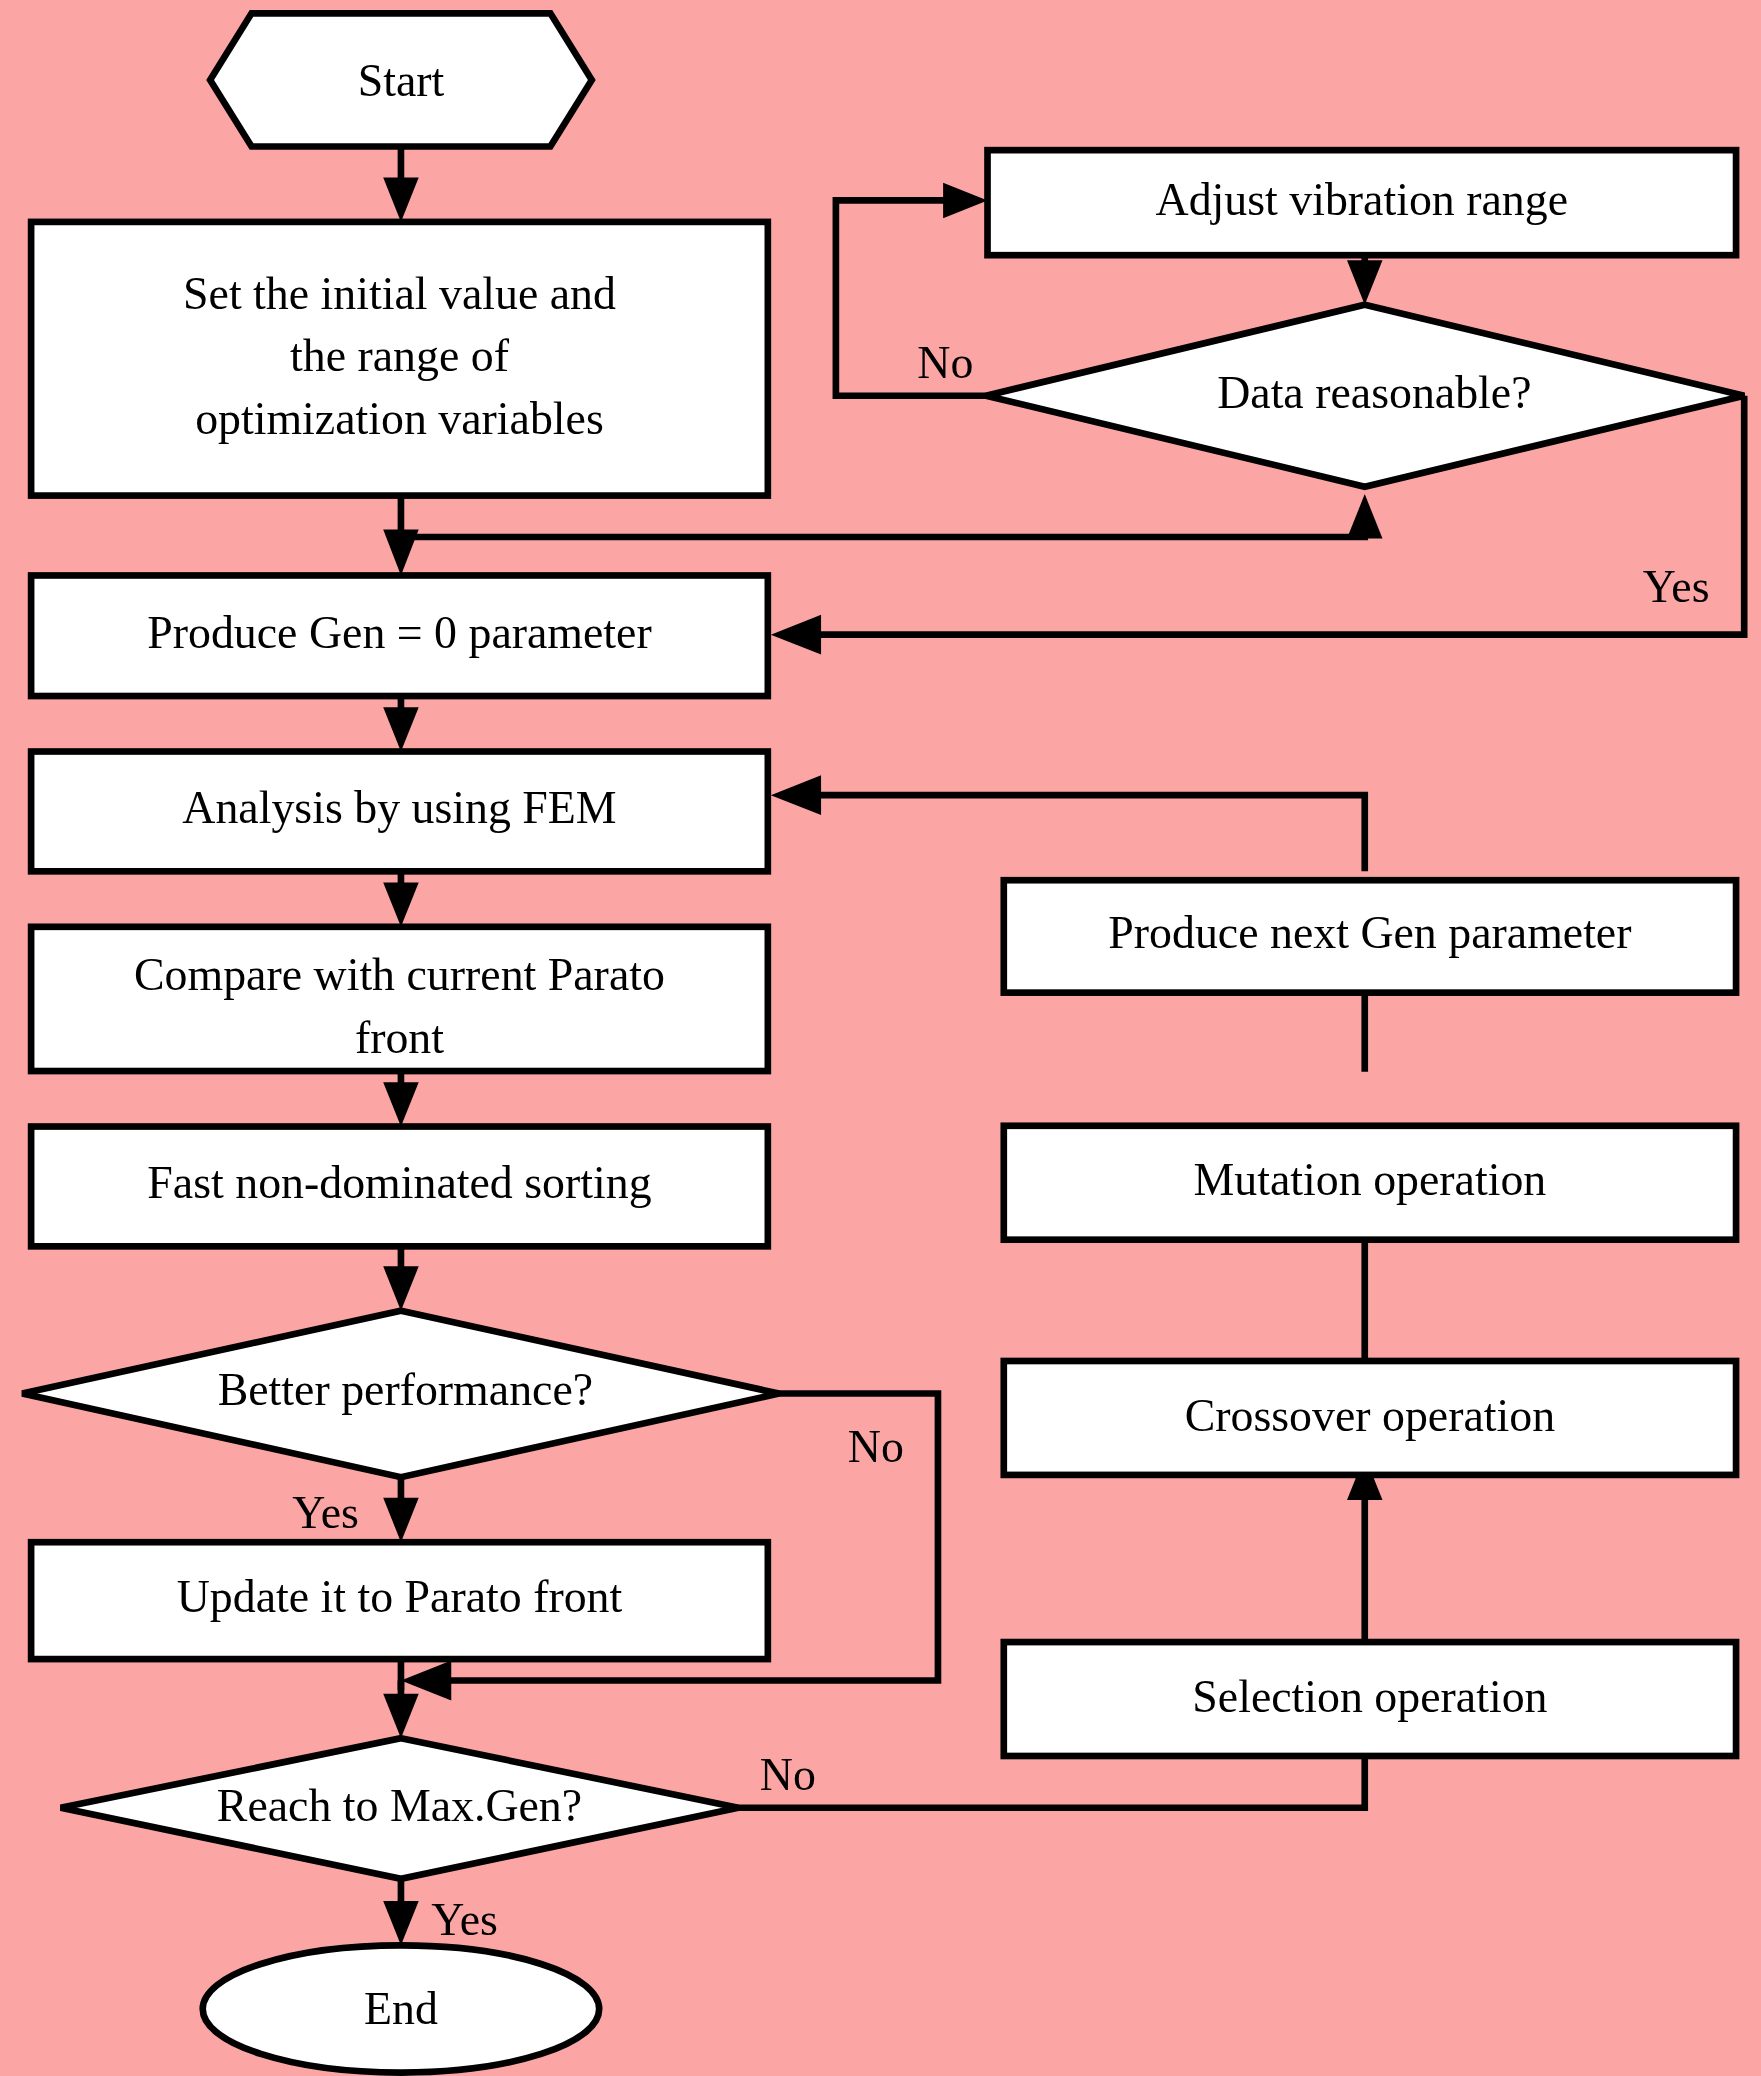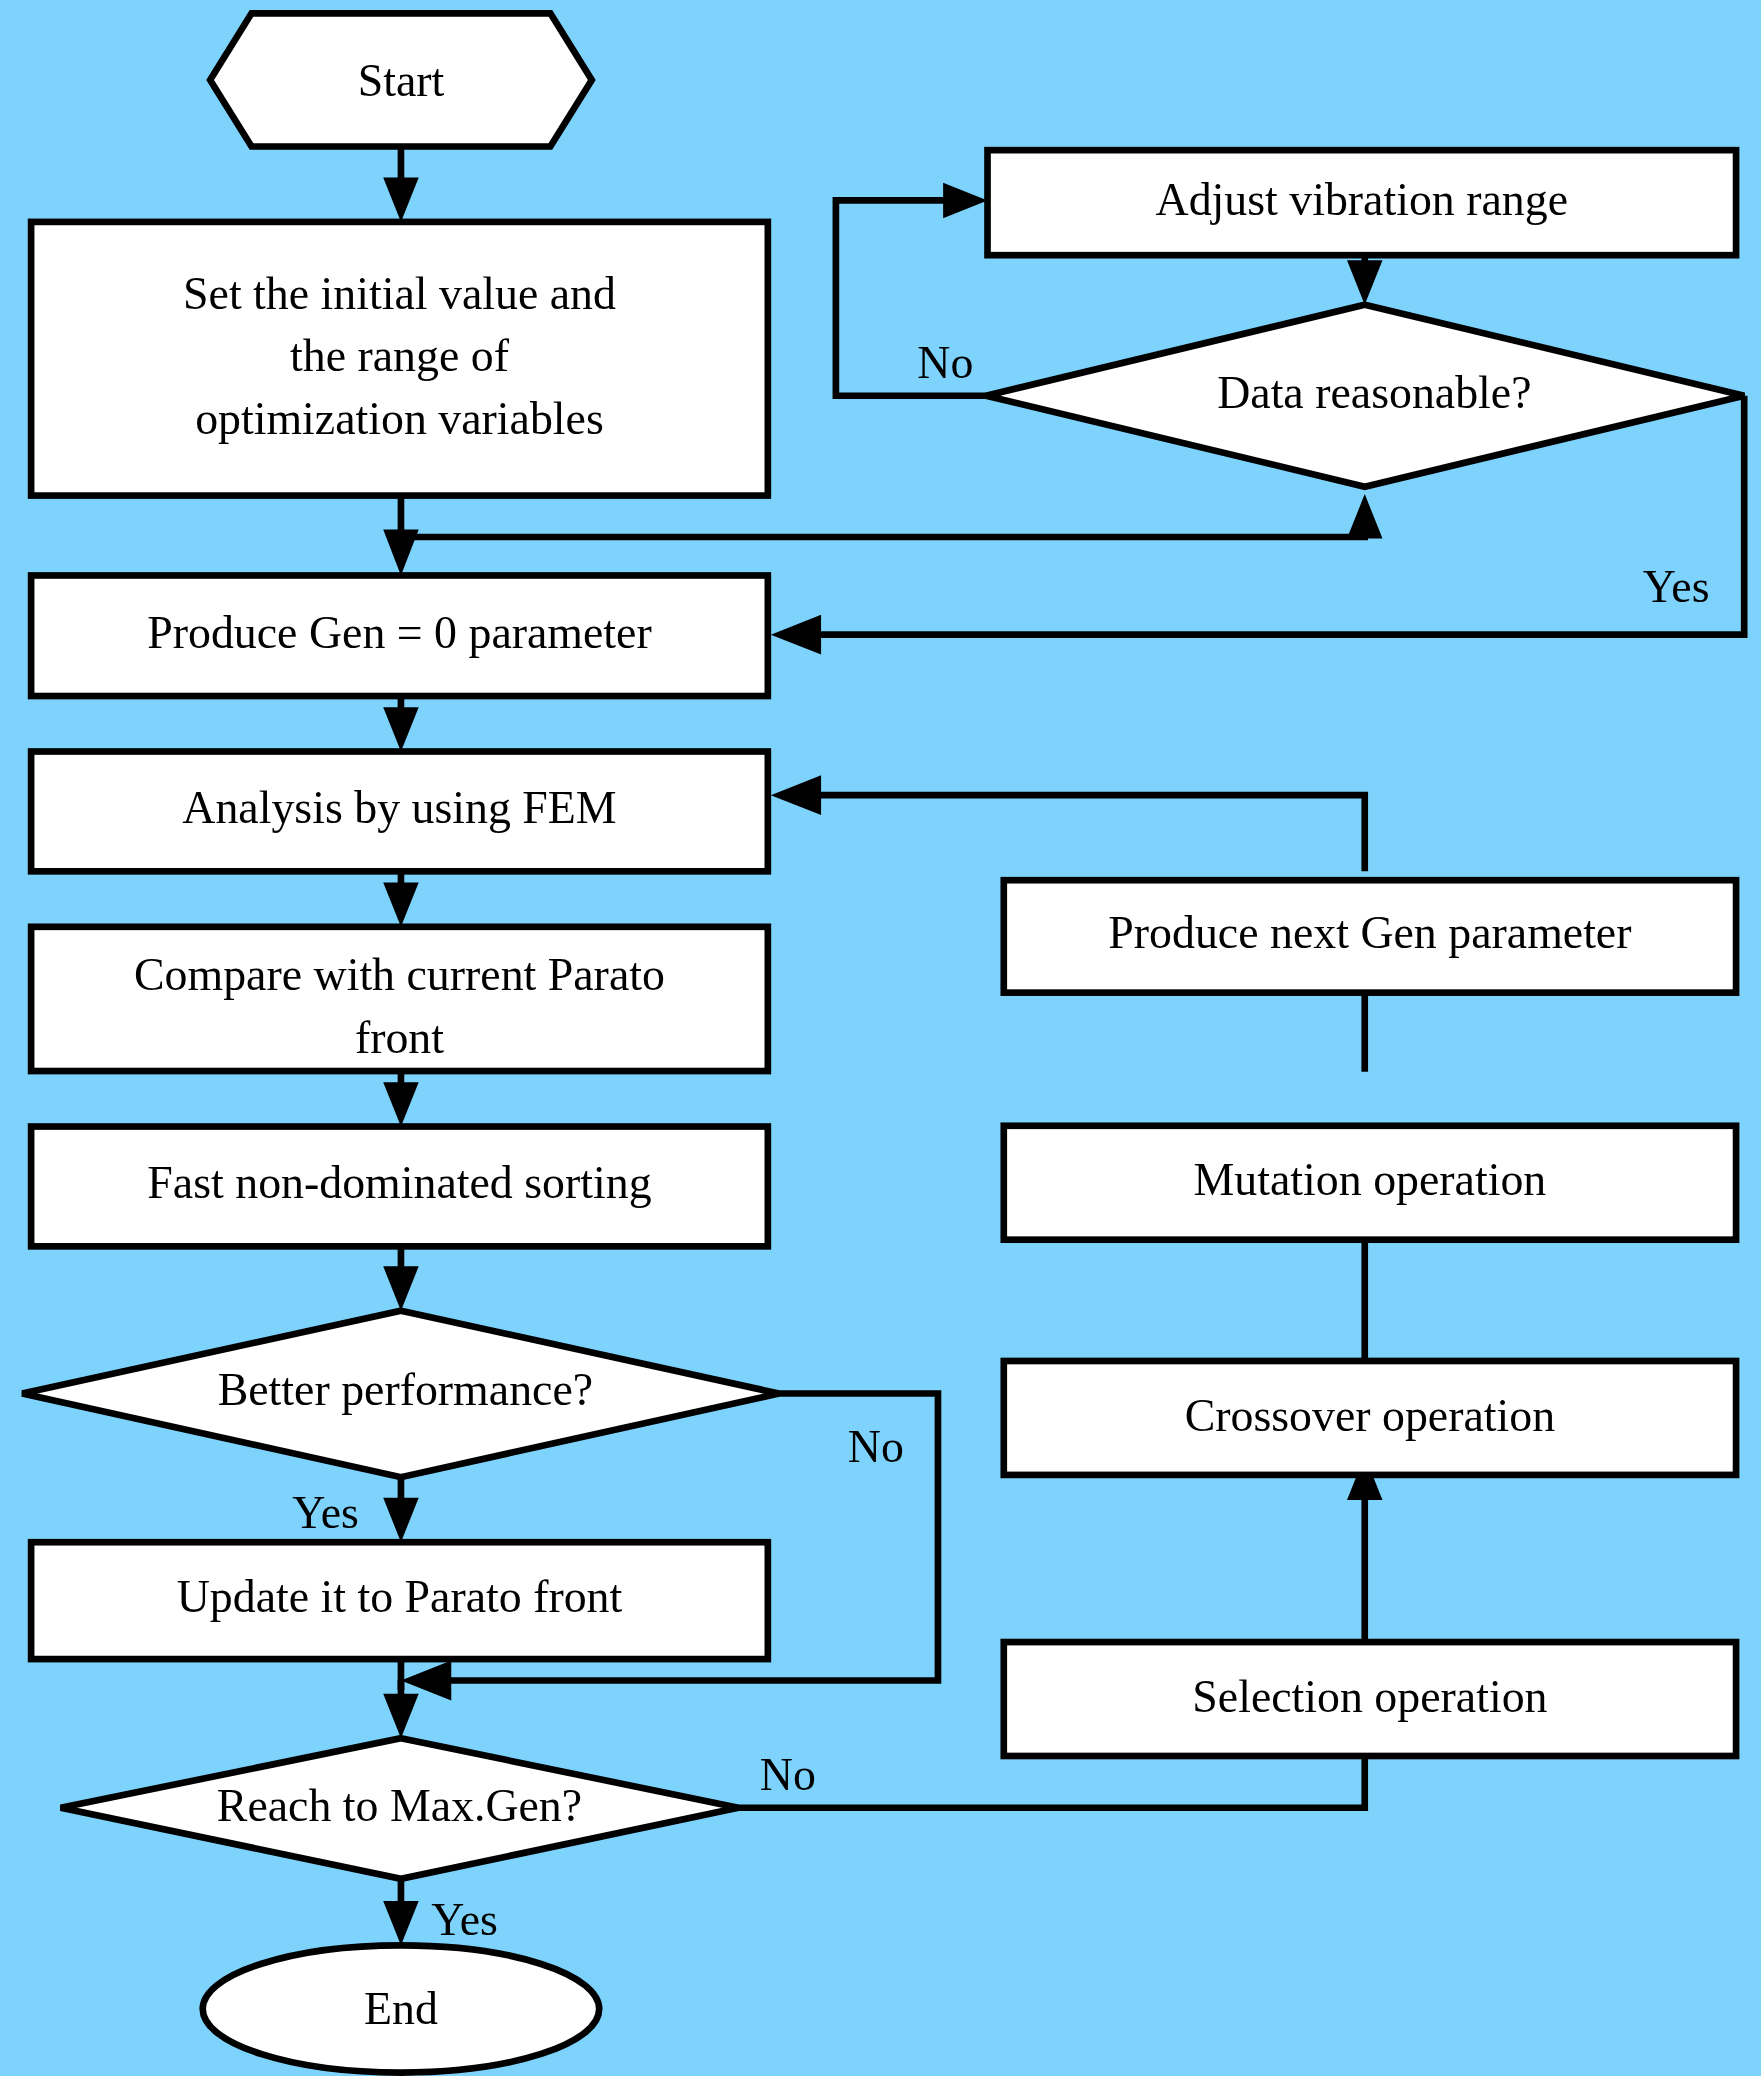--- a/index.html
+++ b/index.html
@@ -4,21 +4,21 @@
 <style>
   html, body {
     margin: 0;
     padding: 0;
     background: #ffffff;
   }
   #flowchart-root {
     position: relative;
     width: 1762px;
     height: 2077px;
-    background: #7dd3fc;
+    background: #fca5a5;
     font-family: "Liberation Serif", "DejaVu Serif", serif;
     overflow: hidden;
   }
   svg#fc {
     display: block;
     width: 1762px;
     height: 2077px;
   }
   .node-shape {
     fill: #ffffff;

